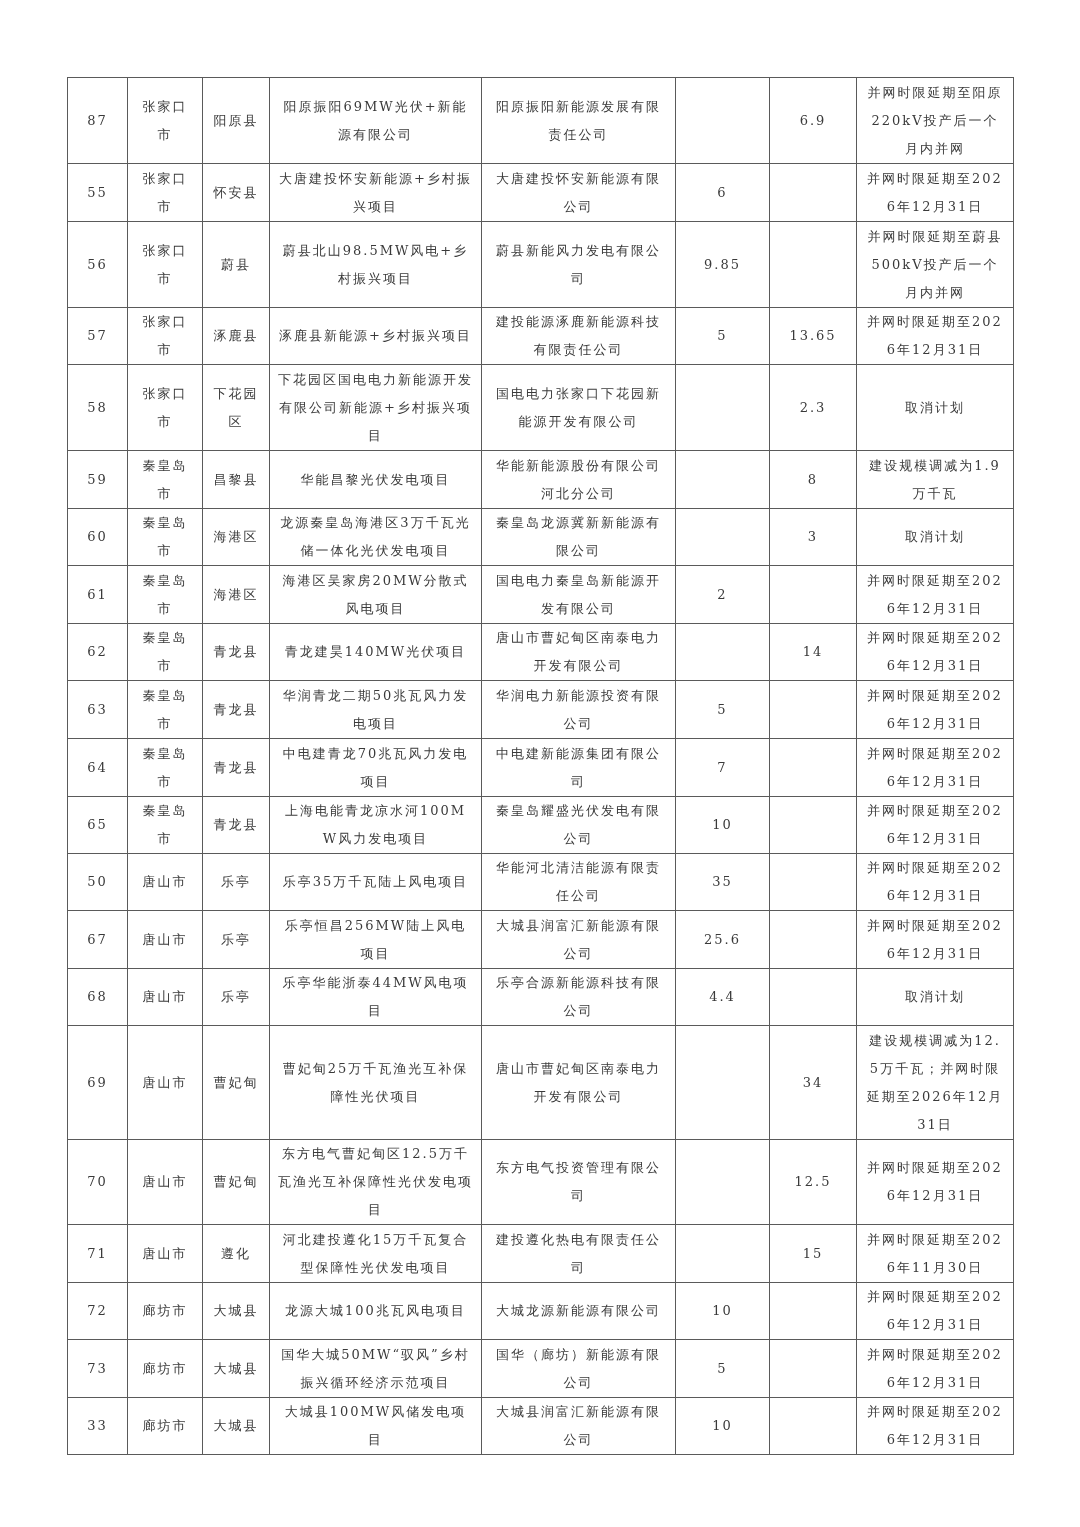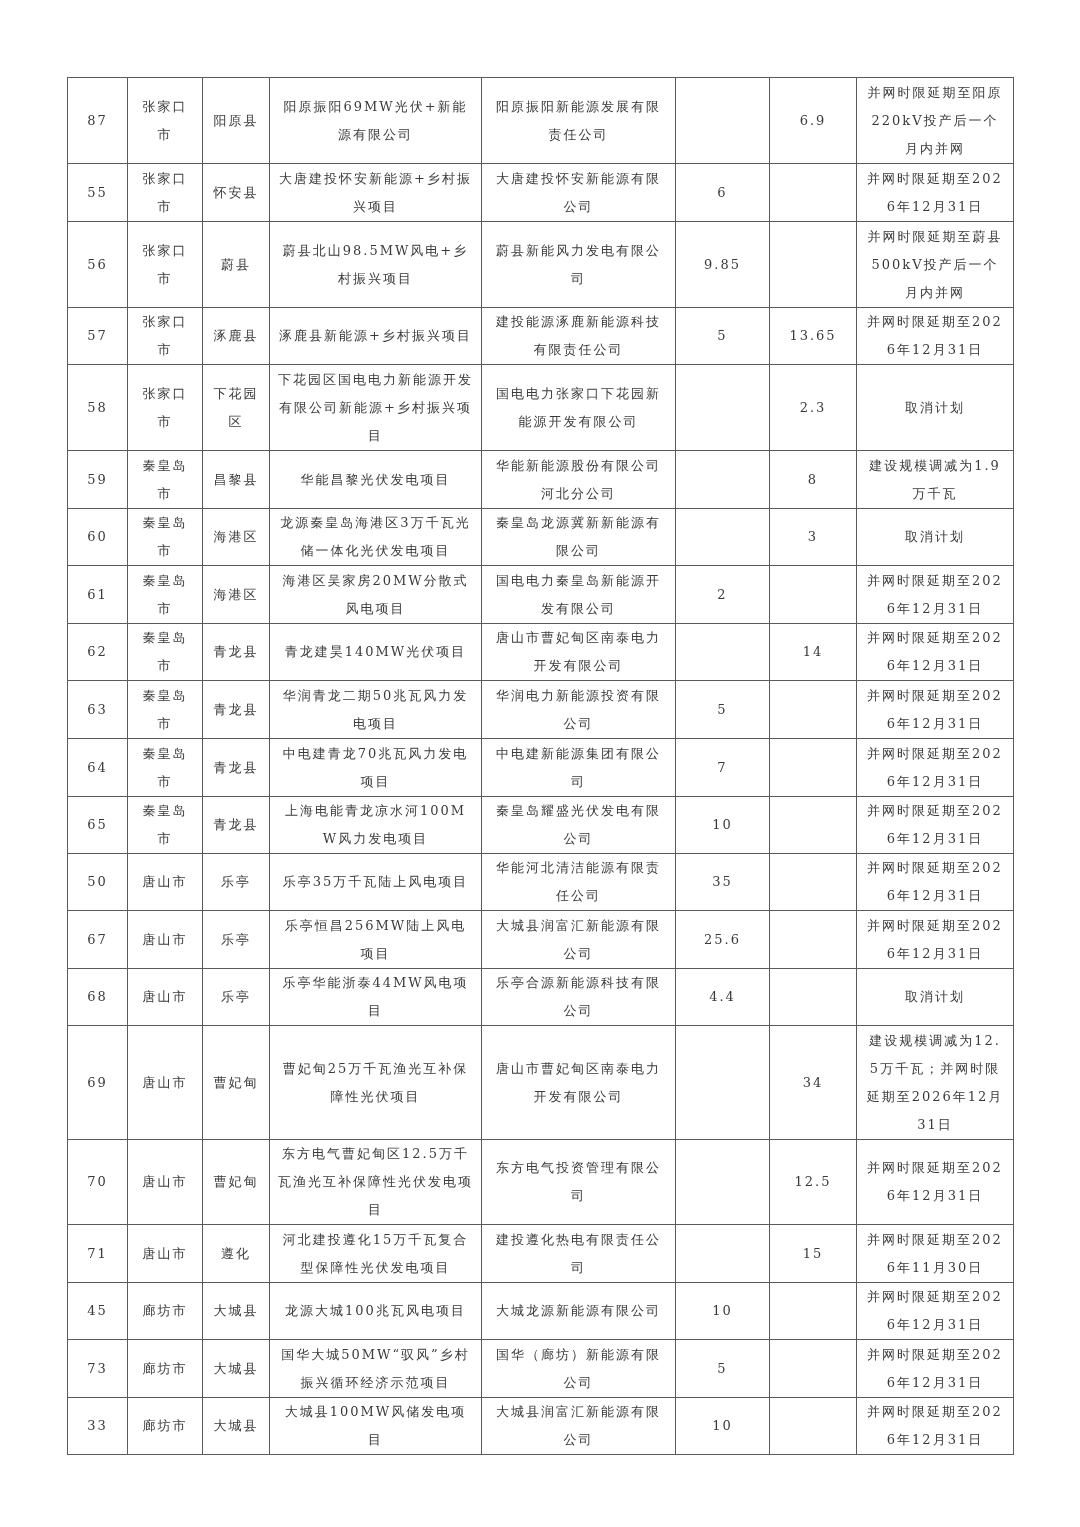--- a/index.html
+++ b/index.html
@@ -202,21 +202,21 @@
         <td class="no">71</td>
         <td>唐山市</td>
         <td>遵化</td>
         <td>河北建投遵化15万千瓦复合型保障性光伏发电项目</td>
         <td>建投遵化热电有限责任公司</td>
         <td class="num"></td>
         <td class="num">15</td>
         <td>并网时限延期至2026年11月30日</td>
       </tr>
       <tr style="height: 57px;">
-        <td class="no">45</td>
+        <td class="no">72</td>
         <td>廊坊市</td>
         <td>大城县</td>
         <td>龙源大城100兆瓦风电项目</td>
         <td>大城龙源新能源有限公司</td>
         <td class="num">10</td>
         <td class="num"></td>
         <td>并网时限延期至2026年12月31日</td>
       </tr>
       <tr style="height: 58px;">
         <td class="no">73</td>

